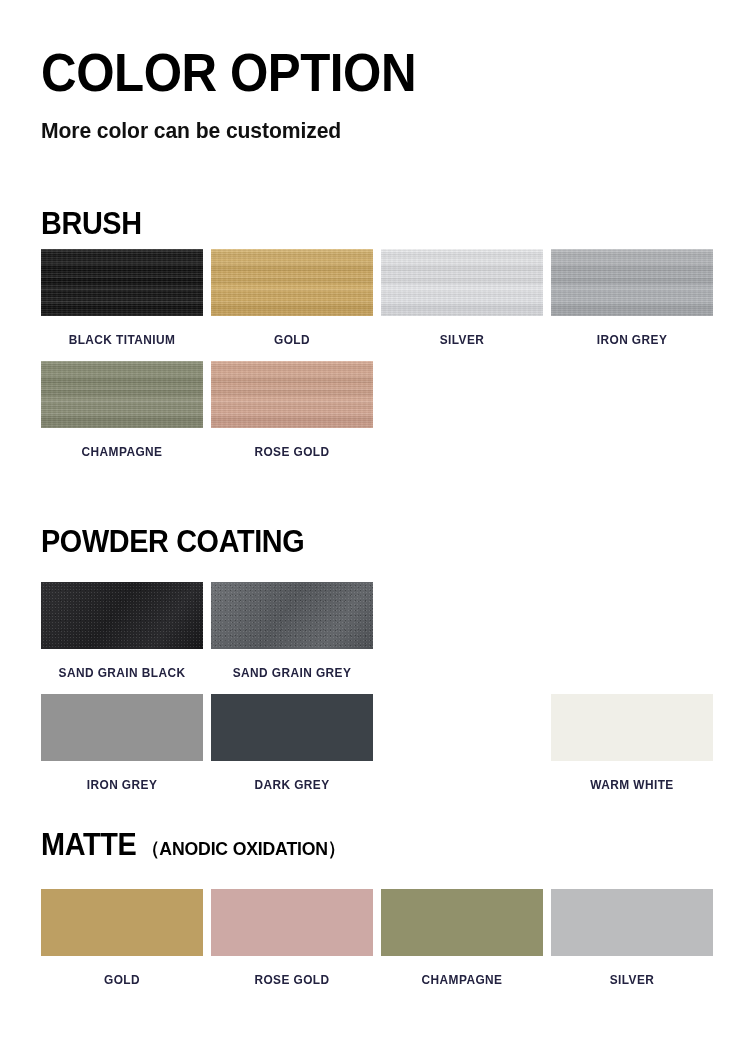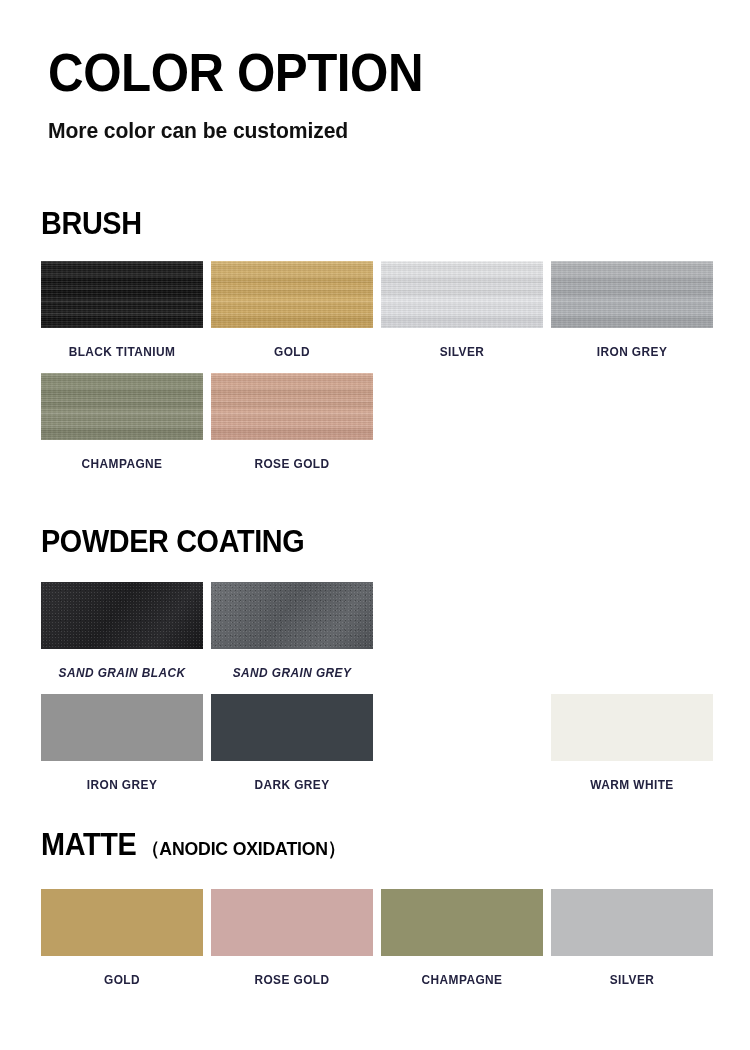--- a/index.html
+++ b/index.html
@@ -18,21 +18,21 @@
 
   .page {
     position: absolute;
     inset: 0;
     background: #ffffff;
   }
 
   
   .header {
     position: absolute;
-    left: 48px;
+    left: 41px;
     top: 44px;
     width: 670px;
   }
   .main-title {
     font-size: 53px;
     line-height: 58px;
     font-weight: 700;
     letter-spacing: -0.5px;
     color: #000000;
     transform: scaleX(0.93);
@@ -197,21 +197,21 @@
 <div class="page">
 
   <div class="header">
     <div class="main-title">COLOR OPTION</div>
     <div class="subtitle">More color can be customized</div>
   </div>
 
   <div class="section" style="top:207px;">
     <div class="section-heading">BRUSH</div>
 
-    <div class="swatch-row" style="margin-top:20px;">
+    <div class="swatch-row" style="margin-top:8px;">
       <div class="swatch-cell c0">
         <span class="swatch-chip tex-brush brush-black"></span>
         <span class="swatch-label">BLACK TITANIUM</span>
       </div>
       <div class="swatch-cell c1">
         <span class="swatch-chip tex-brush brush-gold"></span>
         <span class="swatch-label">GOLD</span>
       </div>
       <div class="swatch-cell c2">
         <span class="swatch-chip tex-brush brush-silver"></span>
@@ -231,21 +231,21 @@
       <div class="swatch-cell c1">
         <span class="swatch-chip tex-brush brush-rose"></span>
         <span class="swatch-label">ROSE GOLD</span>
       </div>
     </div>
   </div>
 
   <div class="section" style="top:525px;">
     <div class="section-heading">POWDER COATING</div>
 
-    <div class="swatch-row" style="margin-top:23px;font-style:italic;">
+    <div class="swatch-row" style="margin-top:23px;">
       <div class="swatch-cell c0">
         <span class="swatch-chip tex-sand sand-black"></span>
         <span class="swatch-label">SAND GRAIN BLACK</span>
       </div>
       <div class="swatch-cell c1">
         <span class="swatch-chip tex-sand sand-grey"></span>
         <span class="swatch-label">SAND GRAIN GREY</span>
       </div>
     </div>
 

